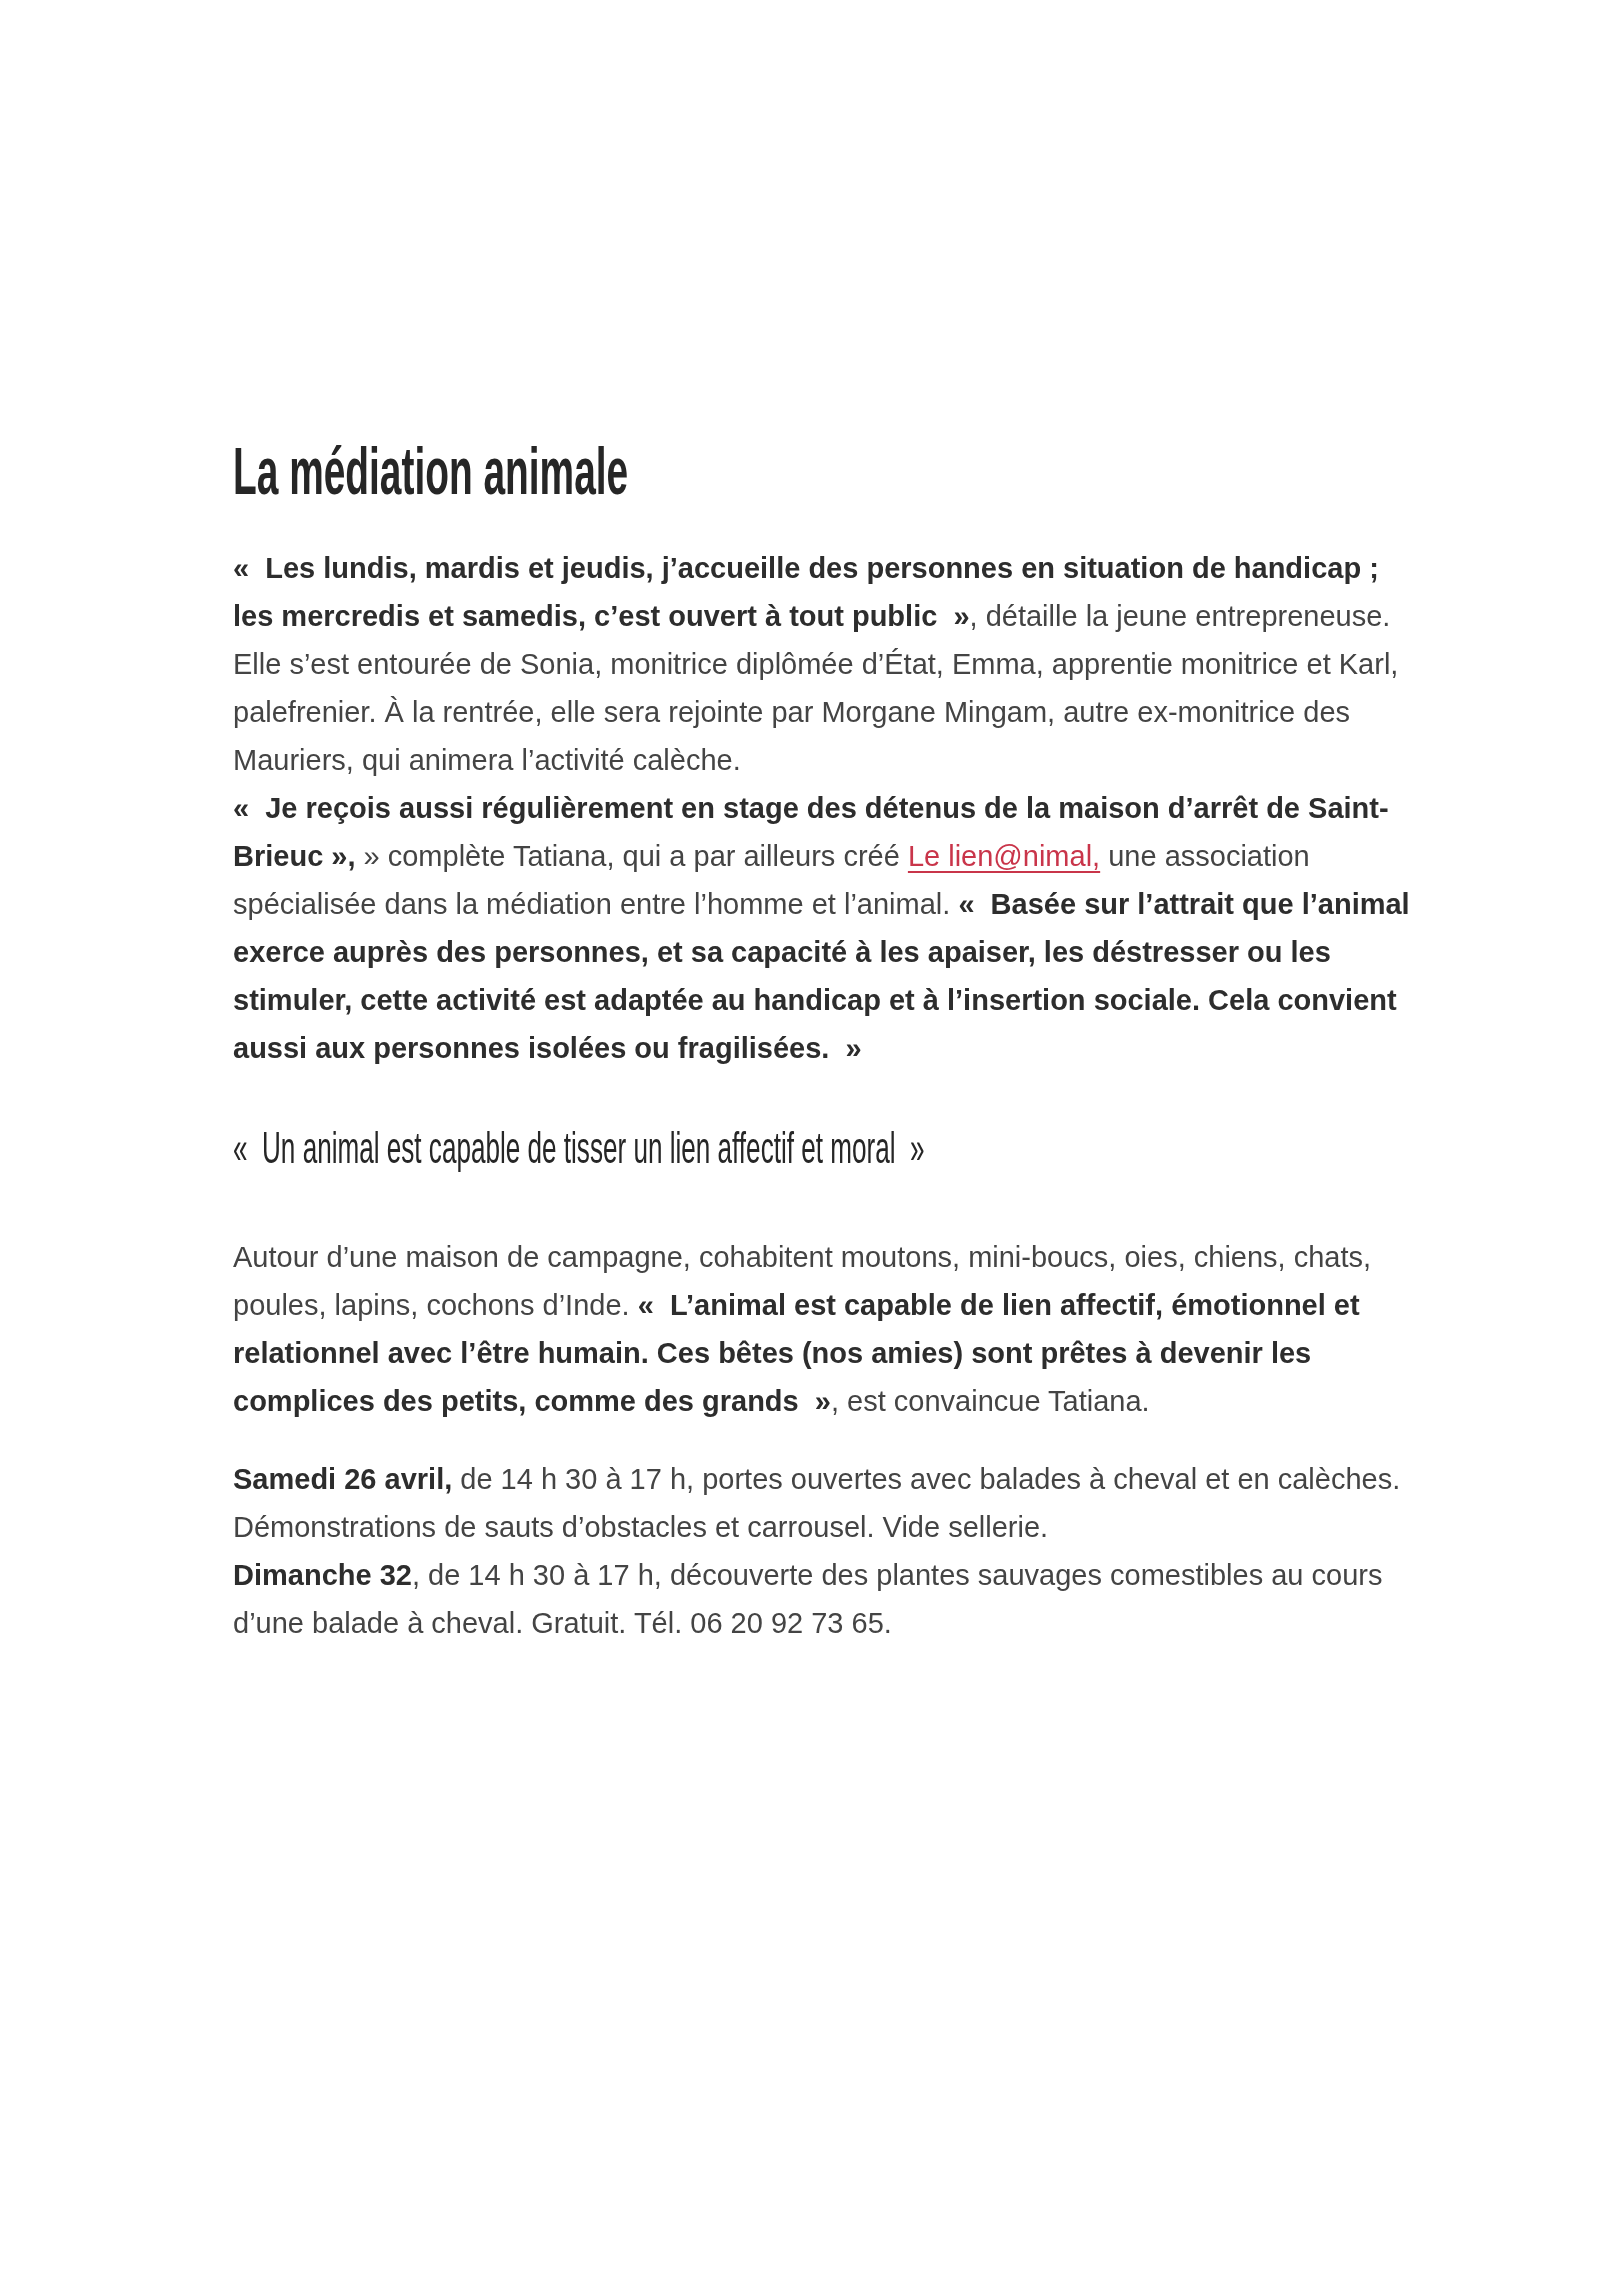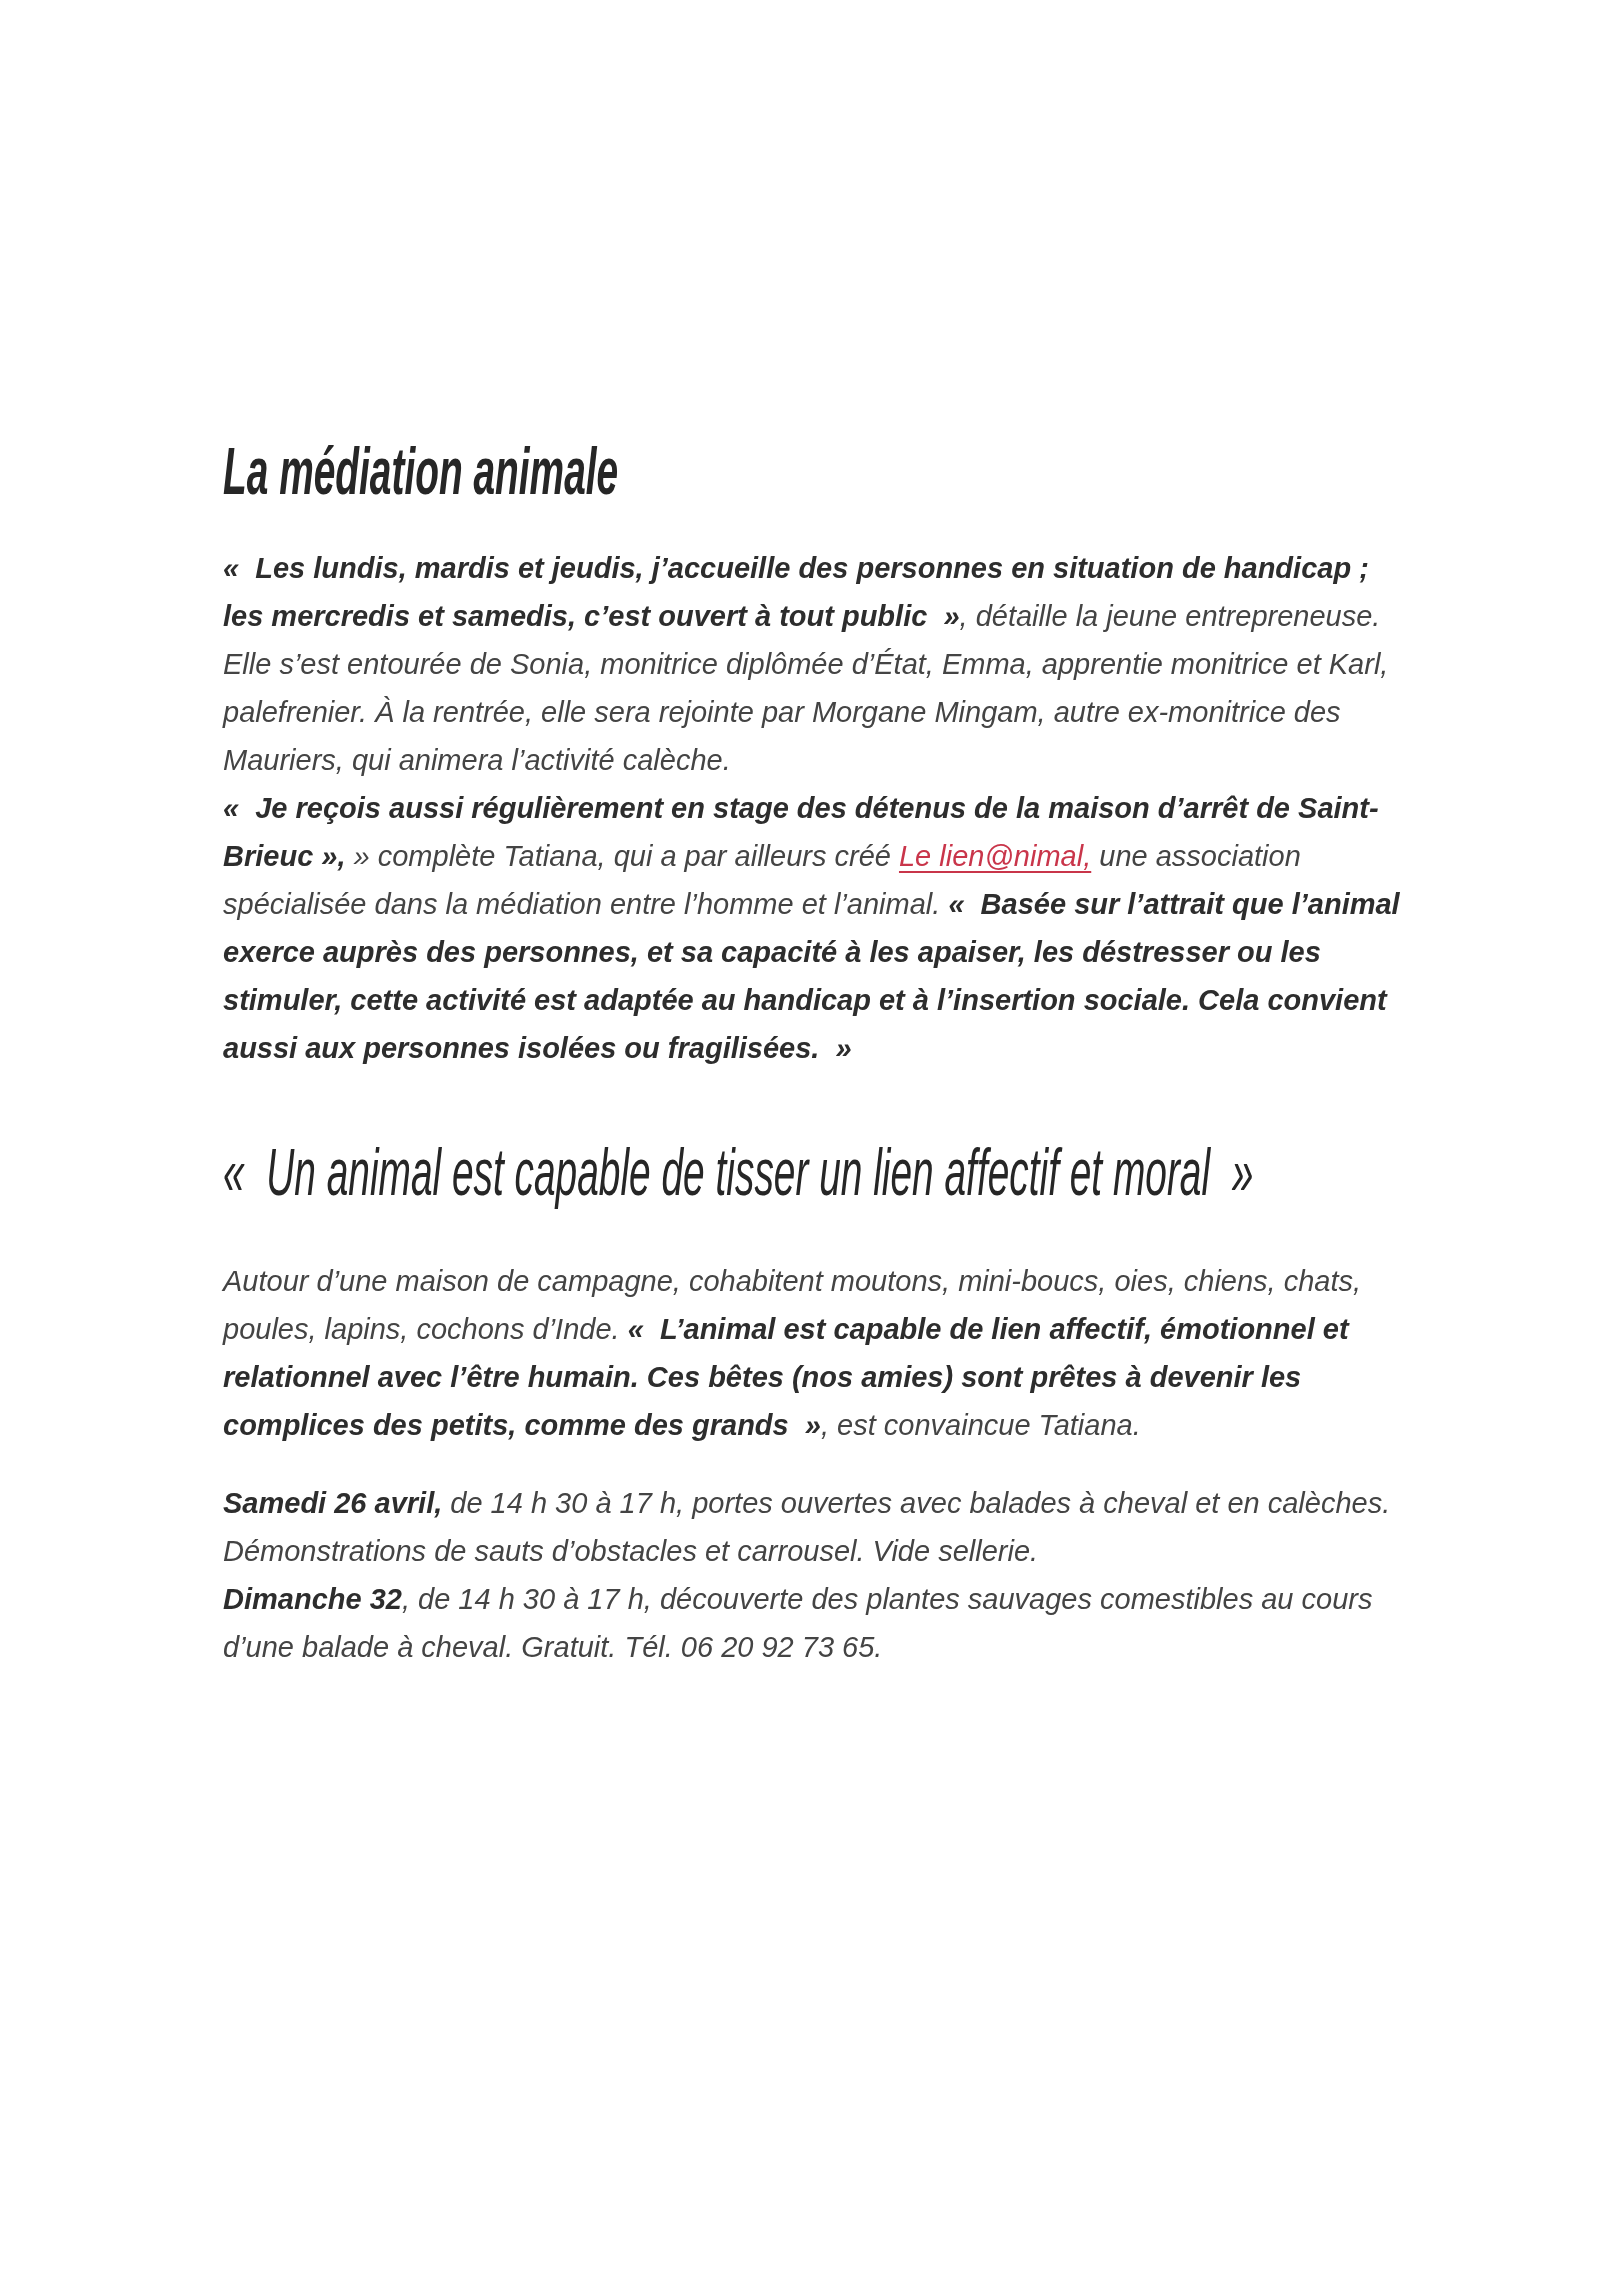--- a/index.html
+++ b/index.html
@@ -14,36 +14,35 @@
   body{
     width:1621px;
     height:2293px;
     background:var(--bg);
     font-family:"Liberation Sans","DejaVu Sans",sans-serif;
     overflow-x:hidden;
     position:relative;
   }
   main.article{
     position:absolute;
-    left:223px;
+    left:233px;
     top:0;
     width:1181px;
     padding-top:434px;
-    font-style:italic;
   }
   h1.section-title{
     margin:0;
     font-size:67px;
     line-height:74px;
     font-weight:700;
     color:var(--heading);
   }
   h2.section-subtitle{
-    margin:60px 0 0 0;
-    font-size:67px;
+    margin:36px 0 0 0;
+    font-size:45px;
     line-height:80px;
     font-weight:400;
     color:var(--heading);
   }
   
   .cond{
     display:block;
     width:2039px;
     transform:scaleX(0.58);
     transform-origin:0 0;

